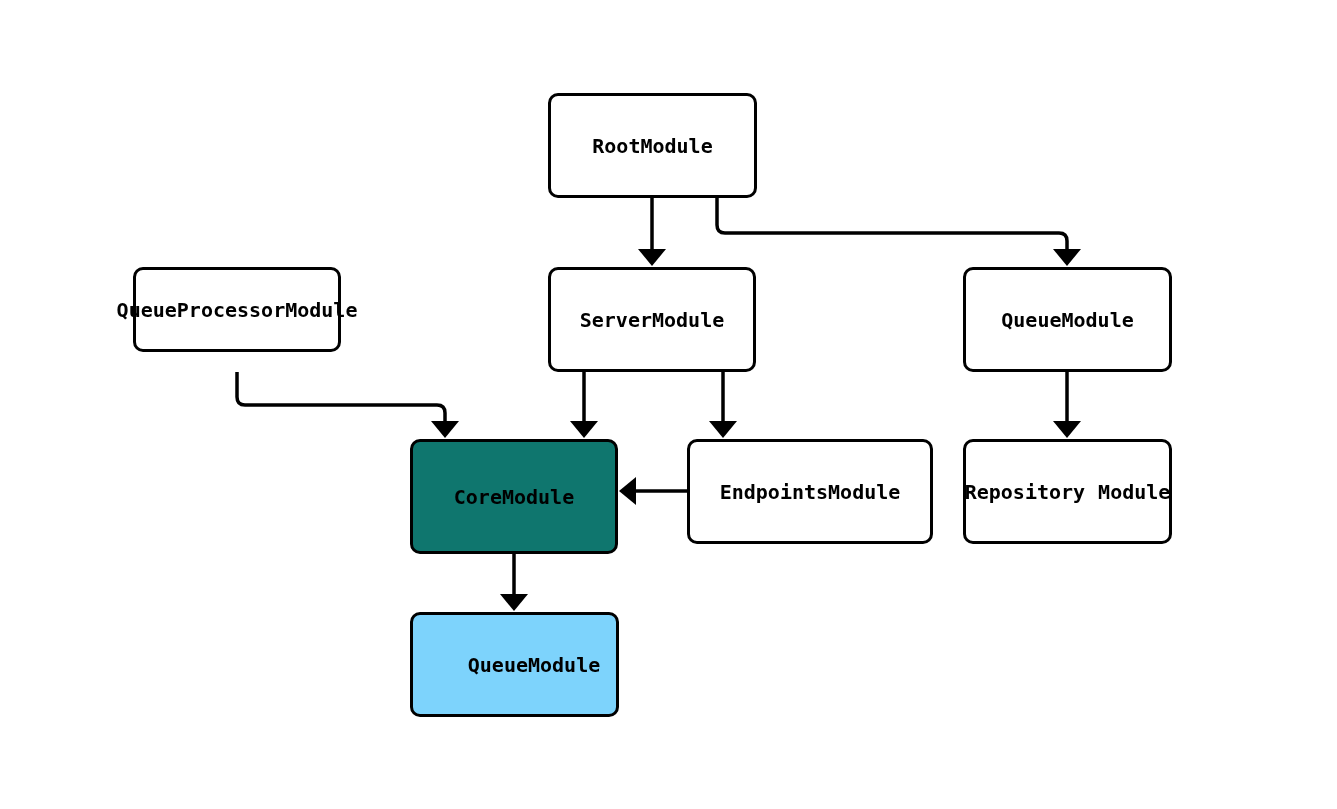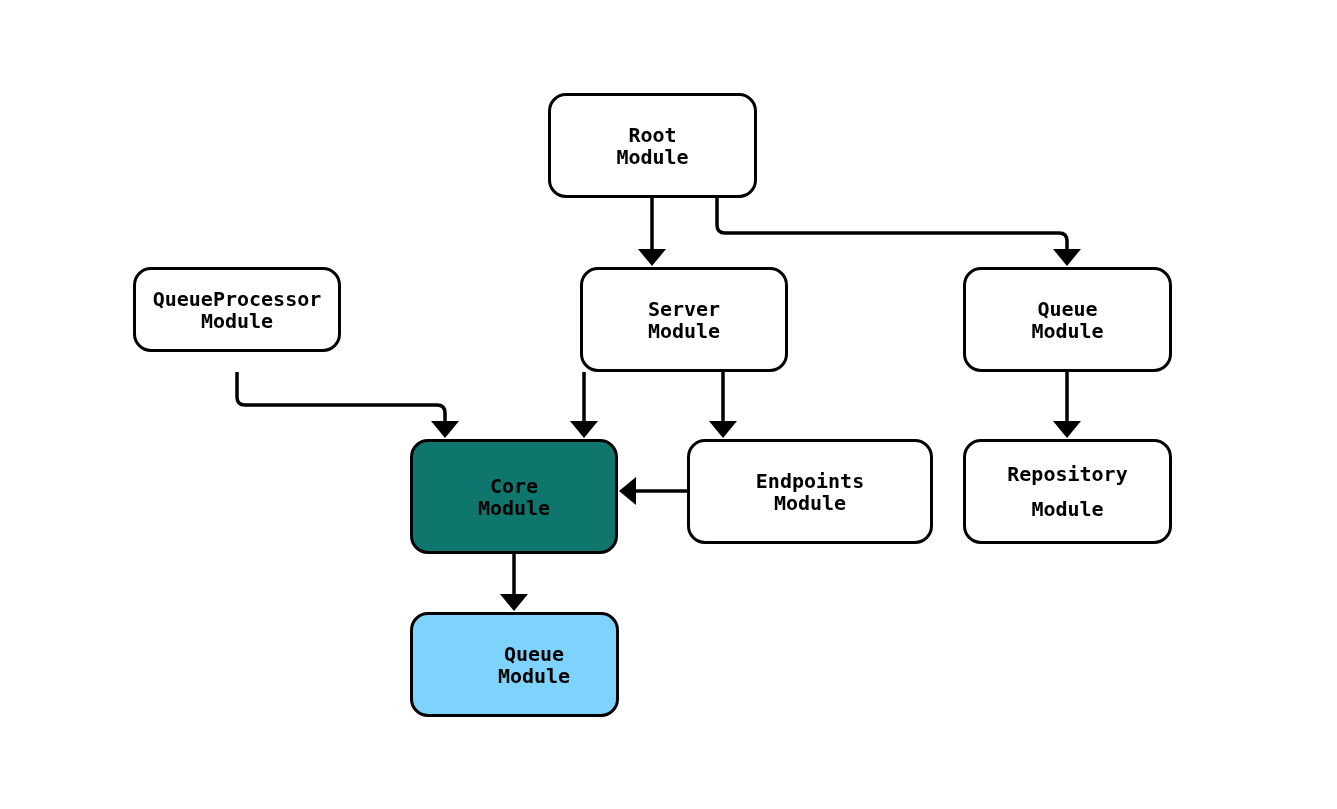--- a/index.html
+++ b/index.html
@@ -19,24 +19,24 @@
     position: absolute;
     left: 0;
     top: 0;
     width: 1337px;
     height: 809px;
   }
   .node {
     position: absolute;
     box-sizing: border-box;
     border: 3.5px solid #000000;
-    border-radius: 18px;
+    border-radius: 10px;
     background: #ffffff;
     display: flex;
-    flex-direction: column;
+    flex-direction: row;
     align-items: center;
     justify-content: center;
     text-align: right;
   }
   .node-line {
     display: block;
     font-size: 20px;
     line-height: 22px;
     font-weight: bold;
     color: #000000;
@@ -67,21 +67,21 @@
     </svg>
   <div id="node-layer">
       <div class="node" style="left: 548px; top: 93px; width: 209px; height: 105px; background: rgb(255, 255, 255); border-color: rgb(0, 0, 0);">
         <span class="node-line" style="color: rgb(0, 0, 0);">Root</span>
         <span class="node-line" style="color: rgb(0, 0, 0);">Module</span>
       </div>
       <div class="node" style="left: 133px; top: 267px; width: 208px; height: 85px; background: rgb(255, 255, 255); border-color: rgb(0, 0, 0);">
         <span class="node-line" style="color: rgb(0, 0, 0);">QueueProcessor</span>
         <span class="node-line" style="color: rgb(0, 0, 0);">Module</span>
       </div>
-      <div class="node" style="left: 548px; top: 267px; width: 208px; height: 105px; background: rgb(255, 255, 255); border-color: rgb(0, 0, 0); margin-left: 32px;">
+      <div class="node" style="left: 548px; top: 267px; width: 208px; height: 105px; background: rgb(255, 255, 255); border-color: rgb(0, 0, 0);">
         <span class="node-line" style="color: rgb(0, 0, 0);">Server</span>
         <span class="node-line" style="color: rgb(0, 0, 0);">Module</span>
       </div>
       <div class="node" style="left: 963px; top: 267px; width: 209px; height: 105px; background: rgb(255, 255, 255); border-color: rgb(0, 0, 0);">
         <span class="node-line" style="color: rgb(0, 0, 0);">Queue</span>
         <span class="node-line" style="color: rgb(0, 0, 0);">Module</span>
       </div>
       <div class="node" style="left: 410px; top: 439px; width: 208px; height: 115px; background: #0f766e; border-color: rgb(0, 0, 0);">
         <span class="node-line" style="color: rgb(0, 0, 0);">Core</span>
         <span class="node-line" style="color: rgb(0, 0, 0);">Module</span>

